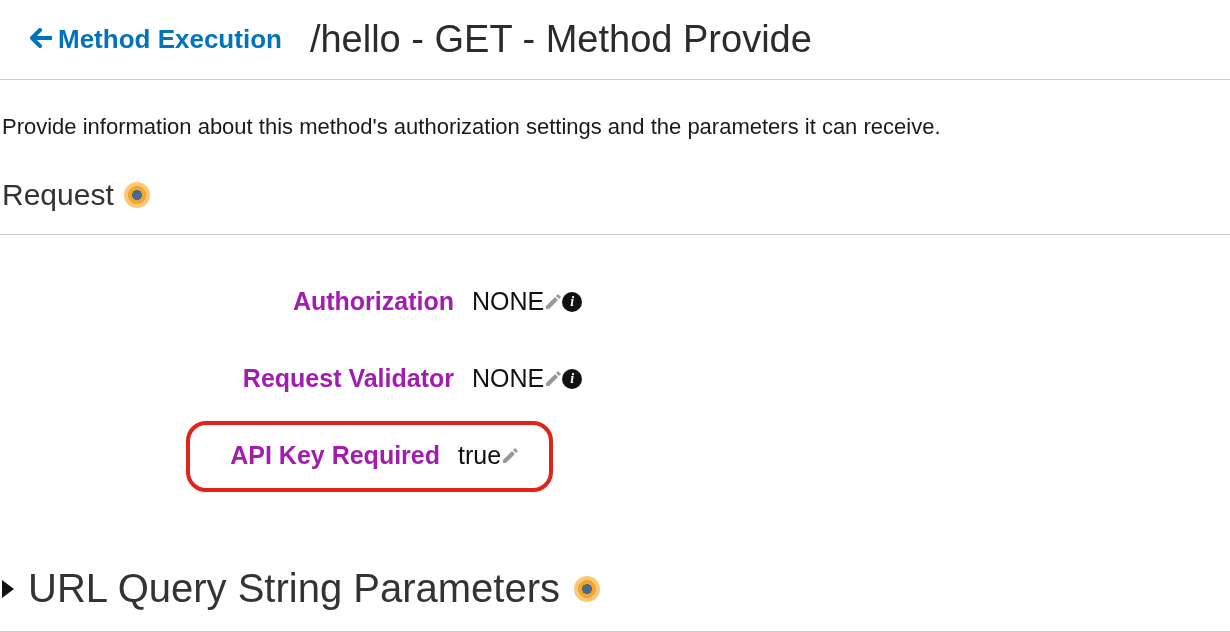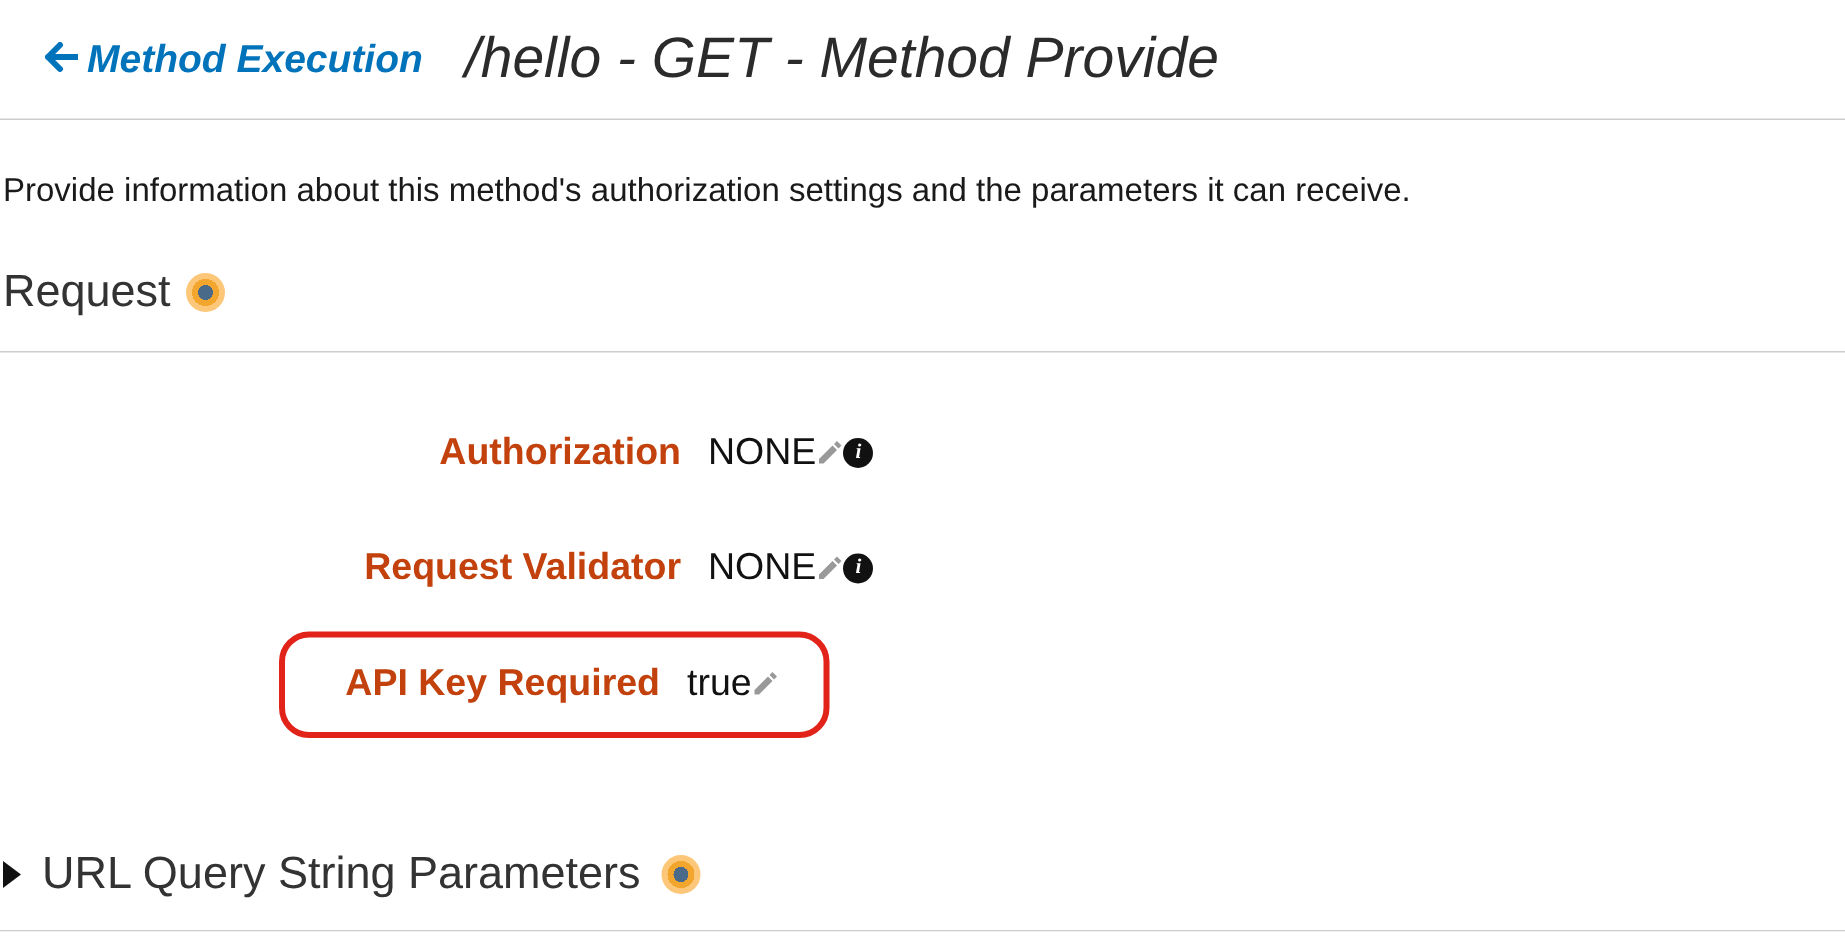--- a/index.html
+++ b/index.html
@@ -12,21 +12,20 @@
       color: #333;
       background: #fff;
       width: 1230px;
     }
     .header-row {
       display: flex;
       align-items: center;
       gap: 28px;
       padding: 18px 0 18px 30px;
       border-bottom: 1px solid #ccc;
-      font-style: italic;
     }
     .back-link {
       color: #0073bb;
       font-weight: 700;
       font-size: 26px;
       cursor: pointer;
       display: inline-flex;
       align-items: center;
       gap: 6px;
     }
@@ -67,21 +66,21 @@
     .setting-row {
       display: flex;
       align-items: center;
       padding: 16px 0 32px 0;
     }
     .setting-label {
       width: 472px;
       text-align: right;
       font-weight: 700;
       font-size: 25px;
-      color: #c2410c;
+      color: #a21caf;
       padding-right: 18px;
     }
     .setting-value {
       font-size: 25px;
       color: #111;
       display: flex;
       align-items: center;
       gap: 0;
     }
     .pencil-icon {
@@ -133,21 +132,21 @@
     }
     .caret {
       width: 0;
       height: 0;
       border-top: 9px solid transparent;
       border-bottom: 9px solid transparent;
       border-left: 12px solid #111;
       display: inline-block;
     }
     .section-toggle-title {
-      font-size: 30px;
+      font-size: 40px;
       color: #333;
     }
   </style>
 </head>
 <body>
 
 <div class="header-row">
   <span class="back-link">
     <span class="arrow">
       <svg width="22" height="20" viewBox="0 0 22 20">

